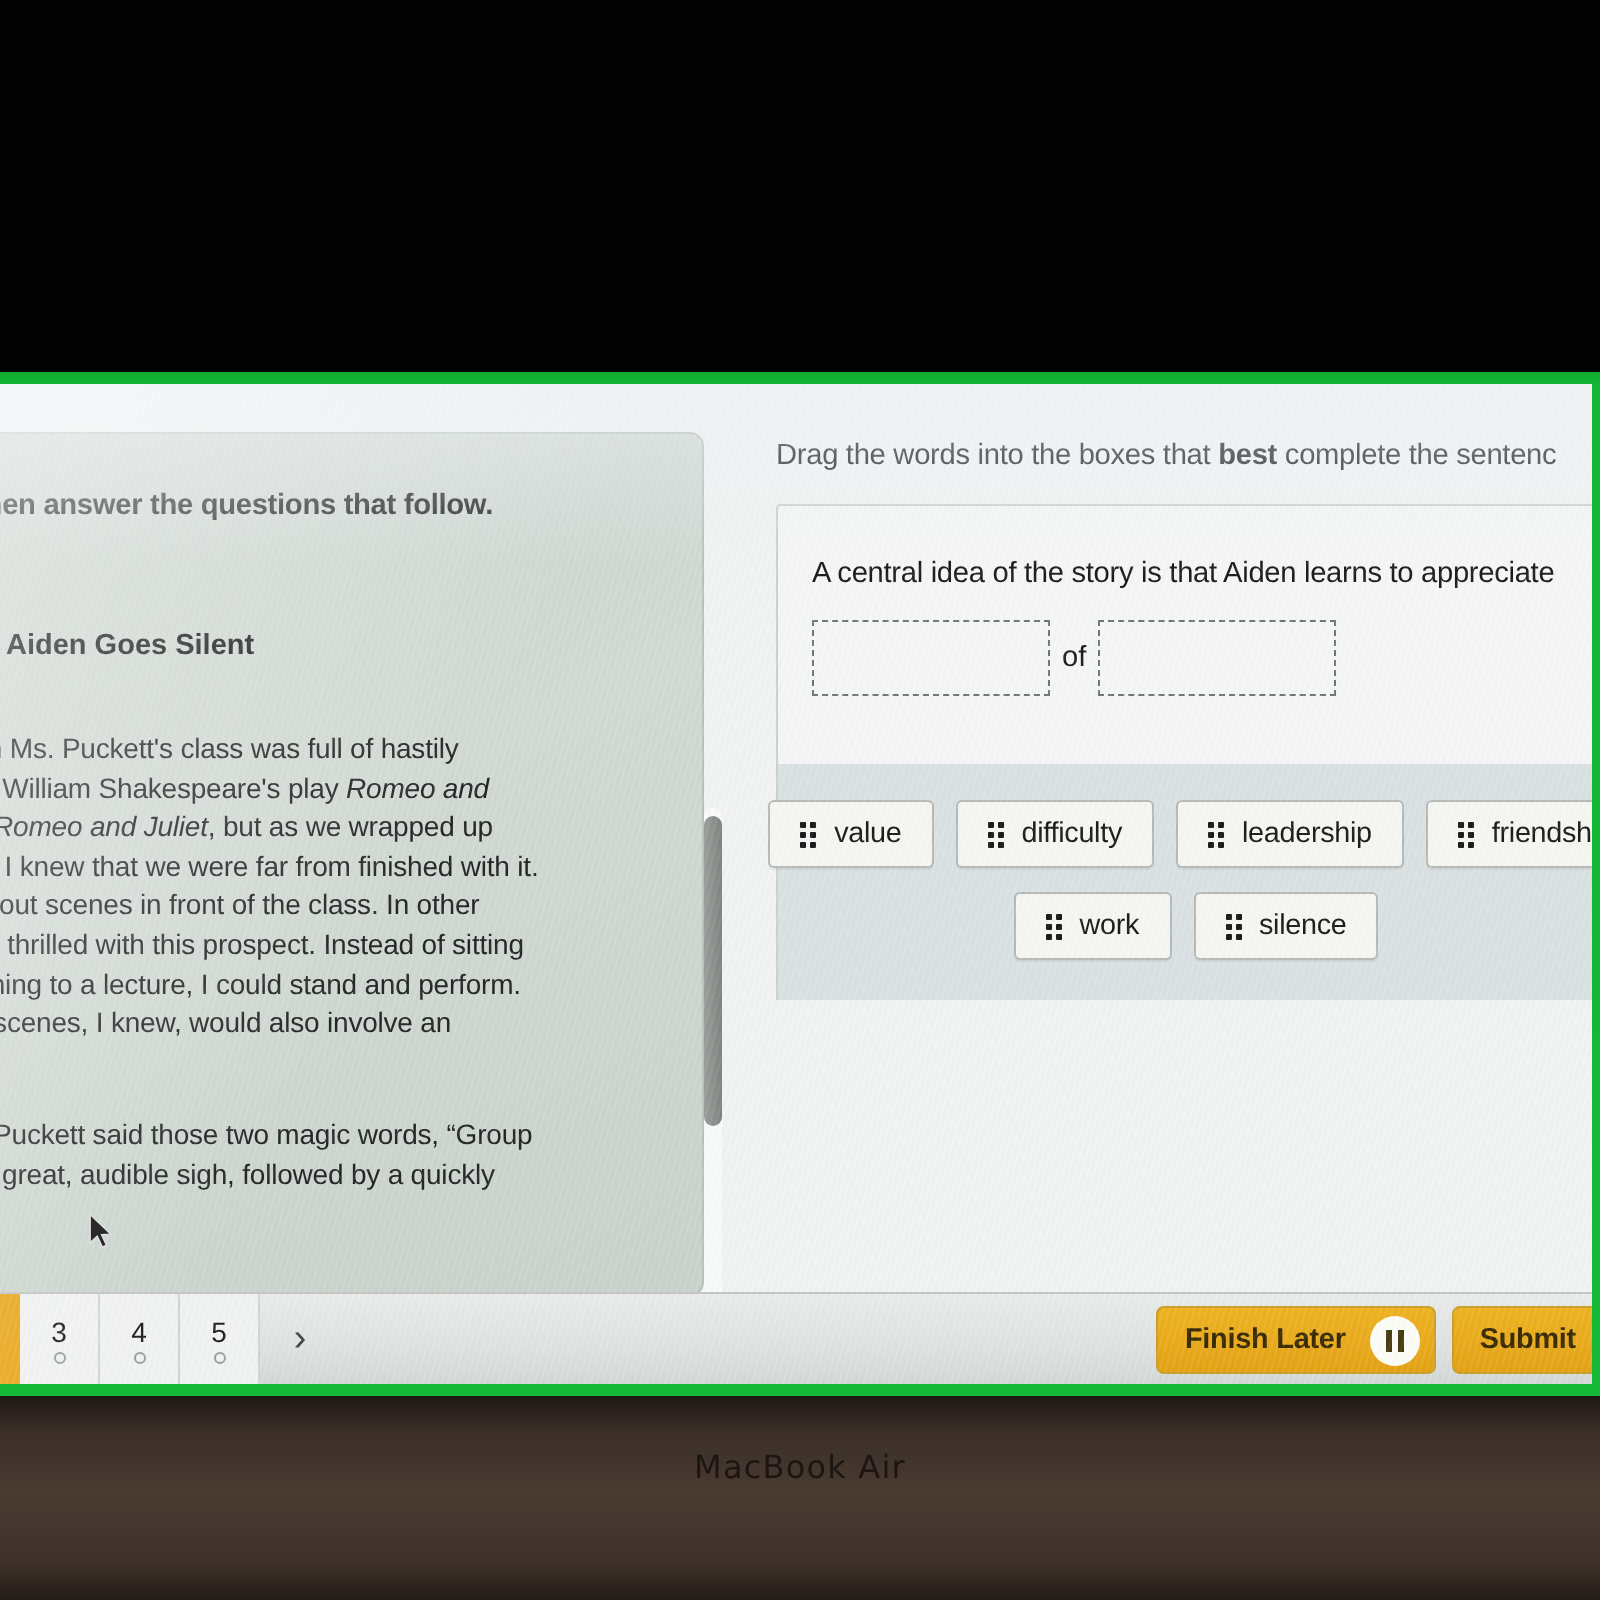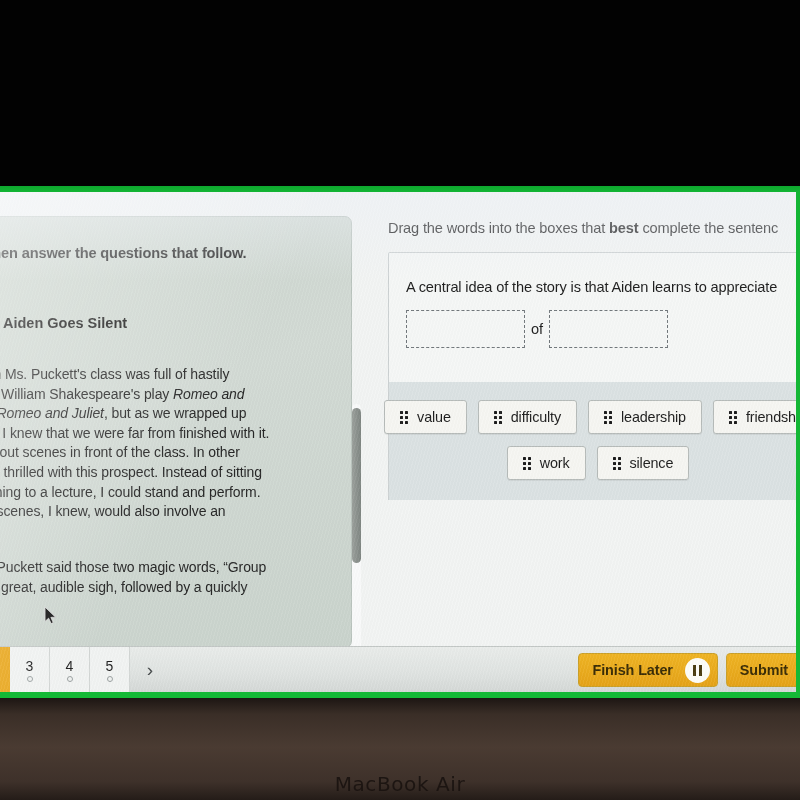--- a/index.html
+++ b/index.html
@@ -343,26 +343,25 @@
     width: 800px;
     height: 102px;
     background: linear-gradient(180deg,#1d1613 0%, #3a2e27 16%, #4a3b32 48%, #3e312a 82%, #241c18 100%);
   }
   #deck-label {
     position: absolute;
     left: 0;
     top: 26px;
     width: 800px;
     text-align: center;
-    font-size: 20px;
+    font-size: 16px;
     color: #1a1310;
     letter-spacing: 0.6px;
     font-family: "DejaVu Sans", sans-serif;
     opacity: 0.92;
-    margin-top: 48px;
   }
 </style>
 </head>
 <body>
 
 <div id="photo">
 
   <div id="bezel-top"></div>
 
   <div id="screen-outer">

